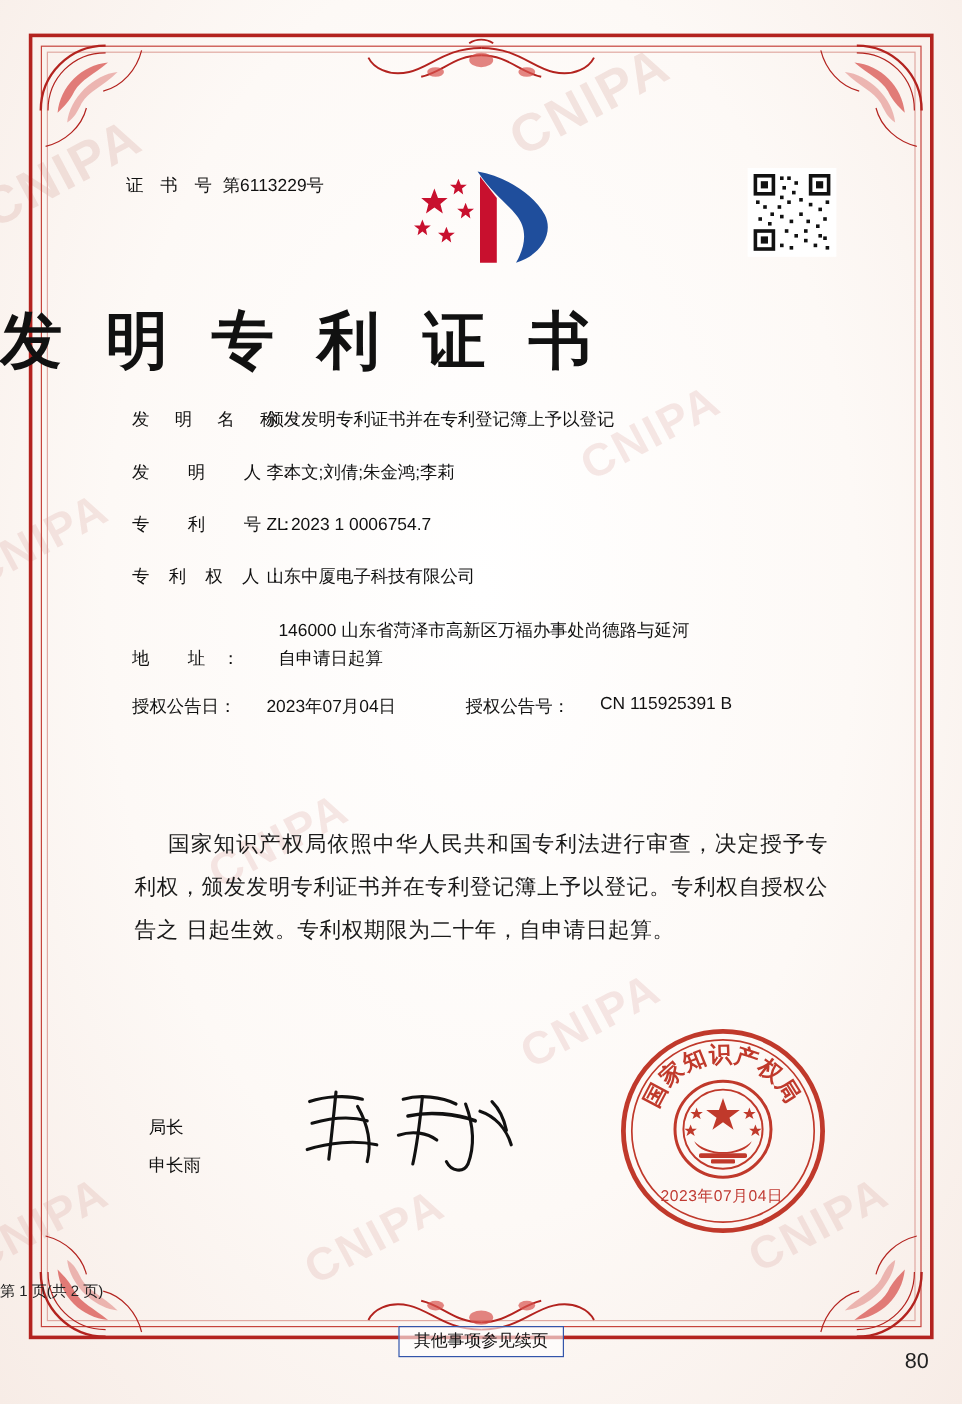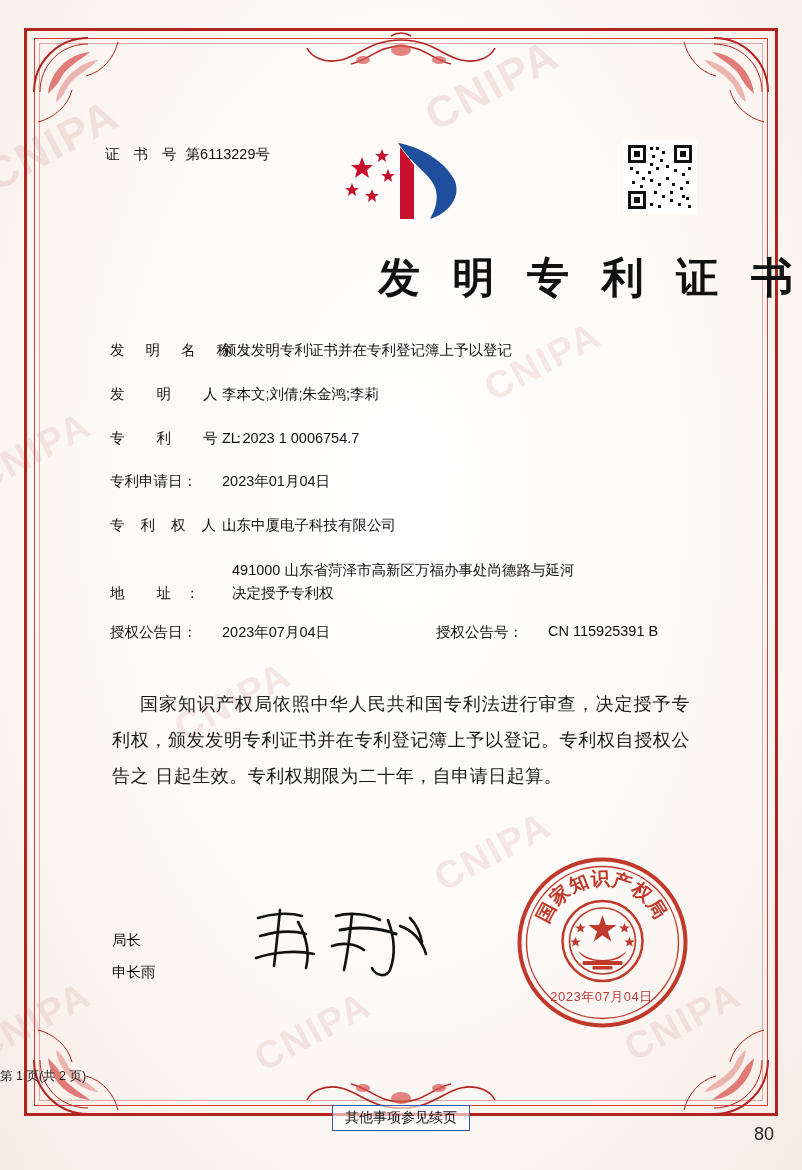--- a/index.html
+++ b/index.html
@@ -62,58 +62,58 @@
   .qr{
     position:absolute;right:105px;top:140px;width:74px;height:74px;
     background:#fff;padding:3px;box-sizing:border-box;
   }
   .logo{
     position:absolute;left:50%;top:135px;transform:translateX(-50%);
     width:150px;height:95px;
   }
   .title{
     position:absolute;left:0;right:0;top:250px;
-    text-align:right;
+    text-align:left;
     font-family:"DejaVu Serif","Liberation Serif",serif;
-    font-size:42px;font-weight:bold;color:#111;
+    font-size:52px;font-weight:bold;color:#111;
     letter-spacing:9px;
   }
 
   
   .fields{position:absolute;left:110px;top:340px;width:590px;font-size:14.5px;color:#111;}
   .row{display:flex;align-items:flex-start;margin-bottom:22px;line-height:1.5;}
   .lab{width:112px;flex:none;white-space:nowrap;}
   .lab.sp1{letter-spacing:8.5px;}
   .lab.sp2{letter-spacing:14px;}
   .lab.sp3{letter-spacing:6px;}
   .lab.sp4{letter-spacing:0px;}
   .val{flex:1;}
   .row2{display:flex;align-items:flex-end;margin-bottom:18px;line-height:1.6;}
   .addr-val{flex:1;padding-left:10px;}
-  .dual{display:flex;margin-bottom:6px;gap:48px;}
+  .dual{display:flex;margin-bottom:6px;}
   .dual .d1{width:278px;display:flex;}
   .dual .d2{display:flex;justify-content:center;}
 
   
   .paras{
     position:absolute;left:112px;top:686px;width:578px;
     font-family:"DejaVu Serif","Liberation Serif",serif;
     font-size:18px;color:#1a1a1a;line-height:2.0;text-align:justify;
   }
   .paras p{margin:0 0 10px 0;text-indent:28px;letter-spacing:0.5px;}
 
   
   .barcode{
     position:absolute;left:112px;top:858px;
     font-size:11px;color:#222;letter-spacing:-0.5px;
     font-family:"Liberation Mono","DejaVu Sans Mono",monospace;
   }
 
   
-  .sig-labels{position:absolute;left:112px;top:925px;font-size:14.5px;color:#111;line-height:2.2;}
+  .sig-labels{position:absolute;left:124px;top:925px;font-size:14.5px;color:#111;line-height:2.2;}
   .sig-img{position:absolute;left:240px;top:900px;width:200px;height:80px;}
 
   
   .seal{position:absolute;right:112px;top:855px;width:175px;height:175px;}
   .seal-date{
     position:absolute;right:118px;top:988px;width:165px;text-align:center;
     font-size:13px;color:#c03a33;letter-spacing:0.5px;
   }
 
   
@@ -315,35 +315,31 @@
     <div class="row">
       <div class="lab sp2">发 明 人：</div>
       <div class="val">李本文;刘倩;朱金鸿;李莉</div>
     </div>
 
     <div class="row">
       <div class="lab sp2">专 利 号：</div>
       <div class="val">ZL 2023 1 0006754.7</div>
     </div>
 
-    <div class="row">
-      <div class="lab sp4">专利申请日：</div>
-      <div class="val">2023年01月04日</div>
-    </div>
 
     <div class="row">
       <div class="lab sp3">专 利 权 人：</div>
       <div class="val">山东中厦电子科技有限公司</div>
     </div>
 
     <div class="row2">
       <div class="lab sp2">地 址：</div>
       <div class="addr-val">
-        <div>491000  山东省菏泽市高新区万福办事处尚德路与延河</div>
-        <div>决定授予专利权</div>
+        <div>146000  山东省菏泽市高新区万福办事处尚德路与延河</div>
+        <div>自申请日起算</div>
       </div>
     </div>
 
     <div class="dual">
       <div class="d1">
         <div class="lab sp4">授权公告日：</div>
         <div>2023年07月04日</div>
       </div>
       <div class="d2">
         <div style="width:112px;">授权公告号：</div>

